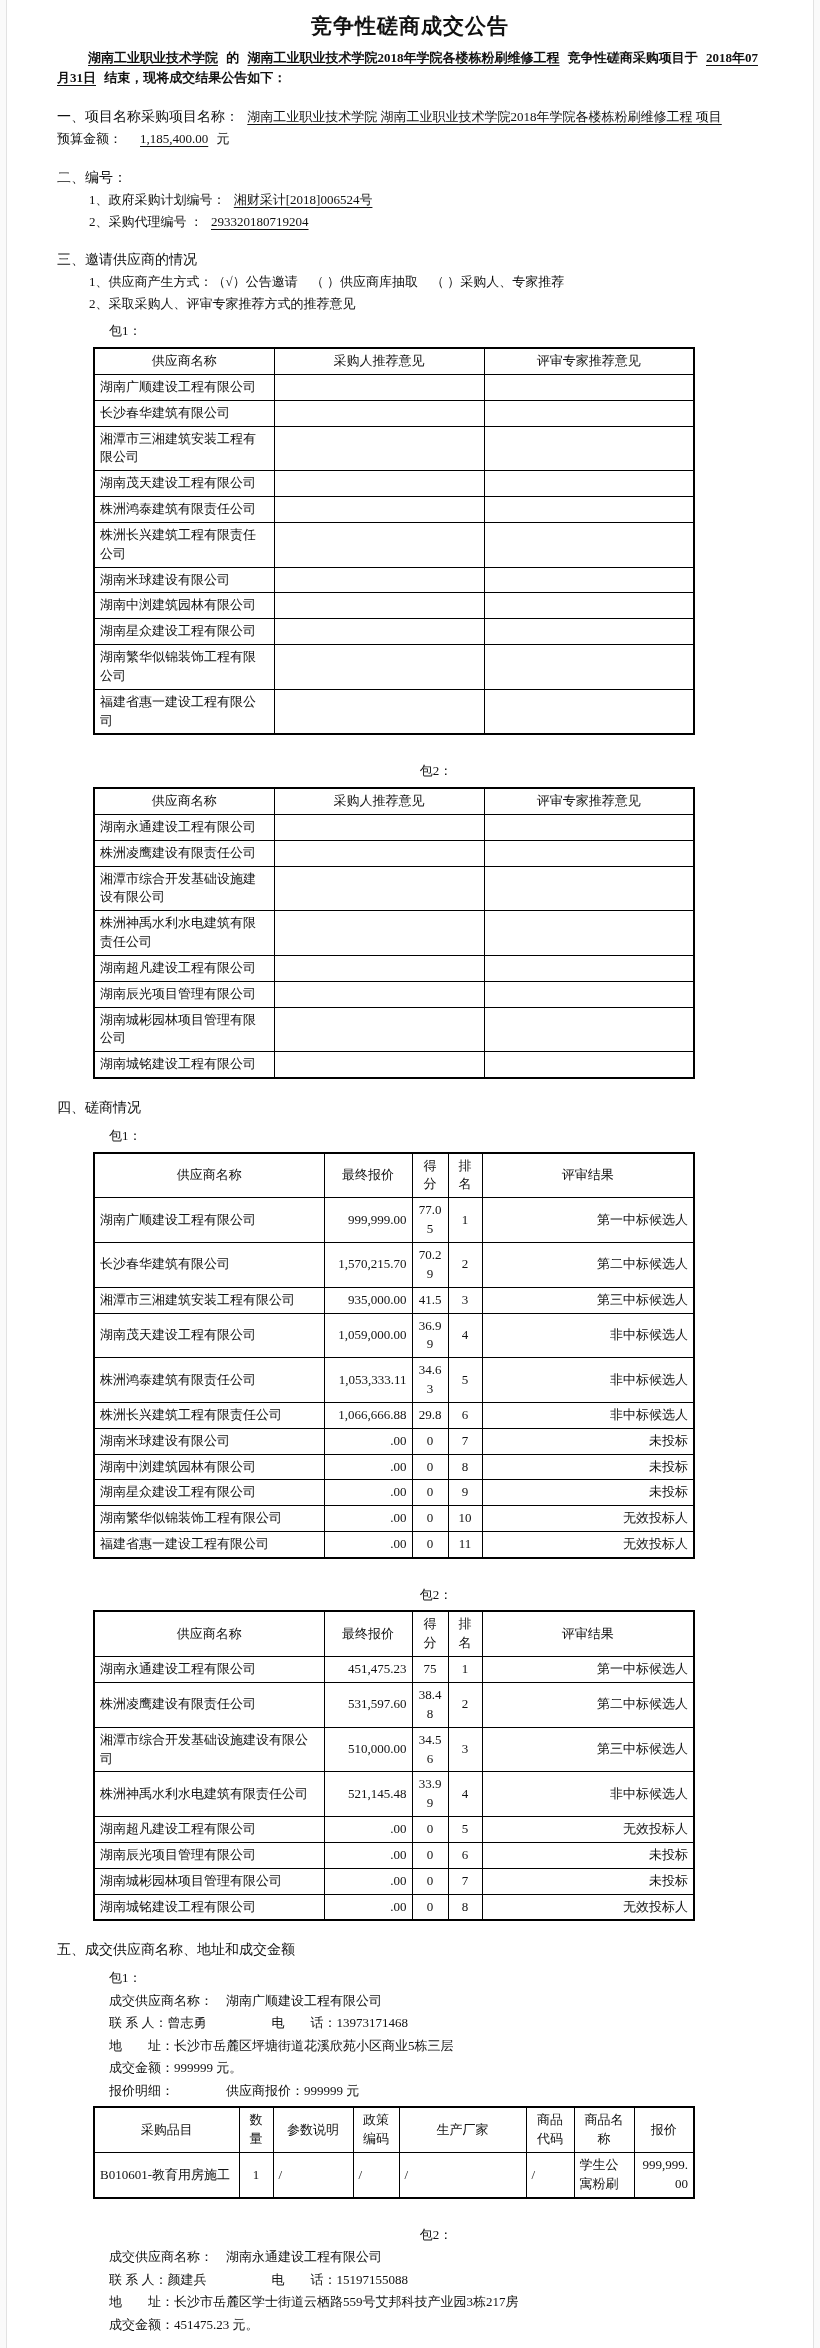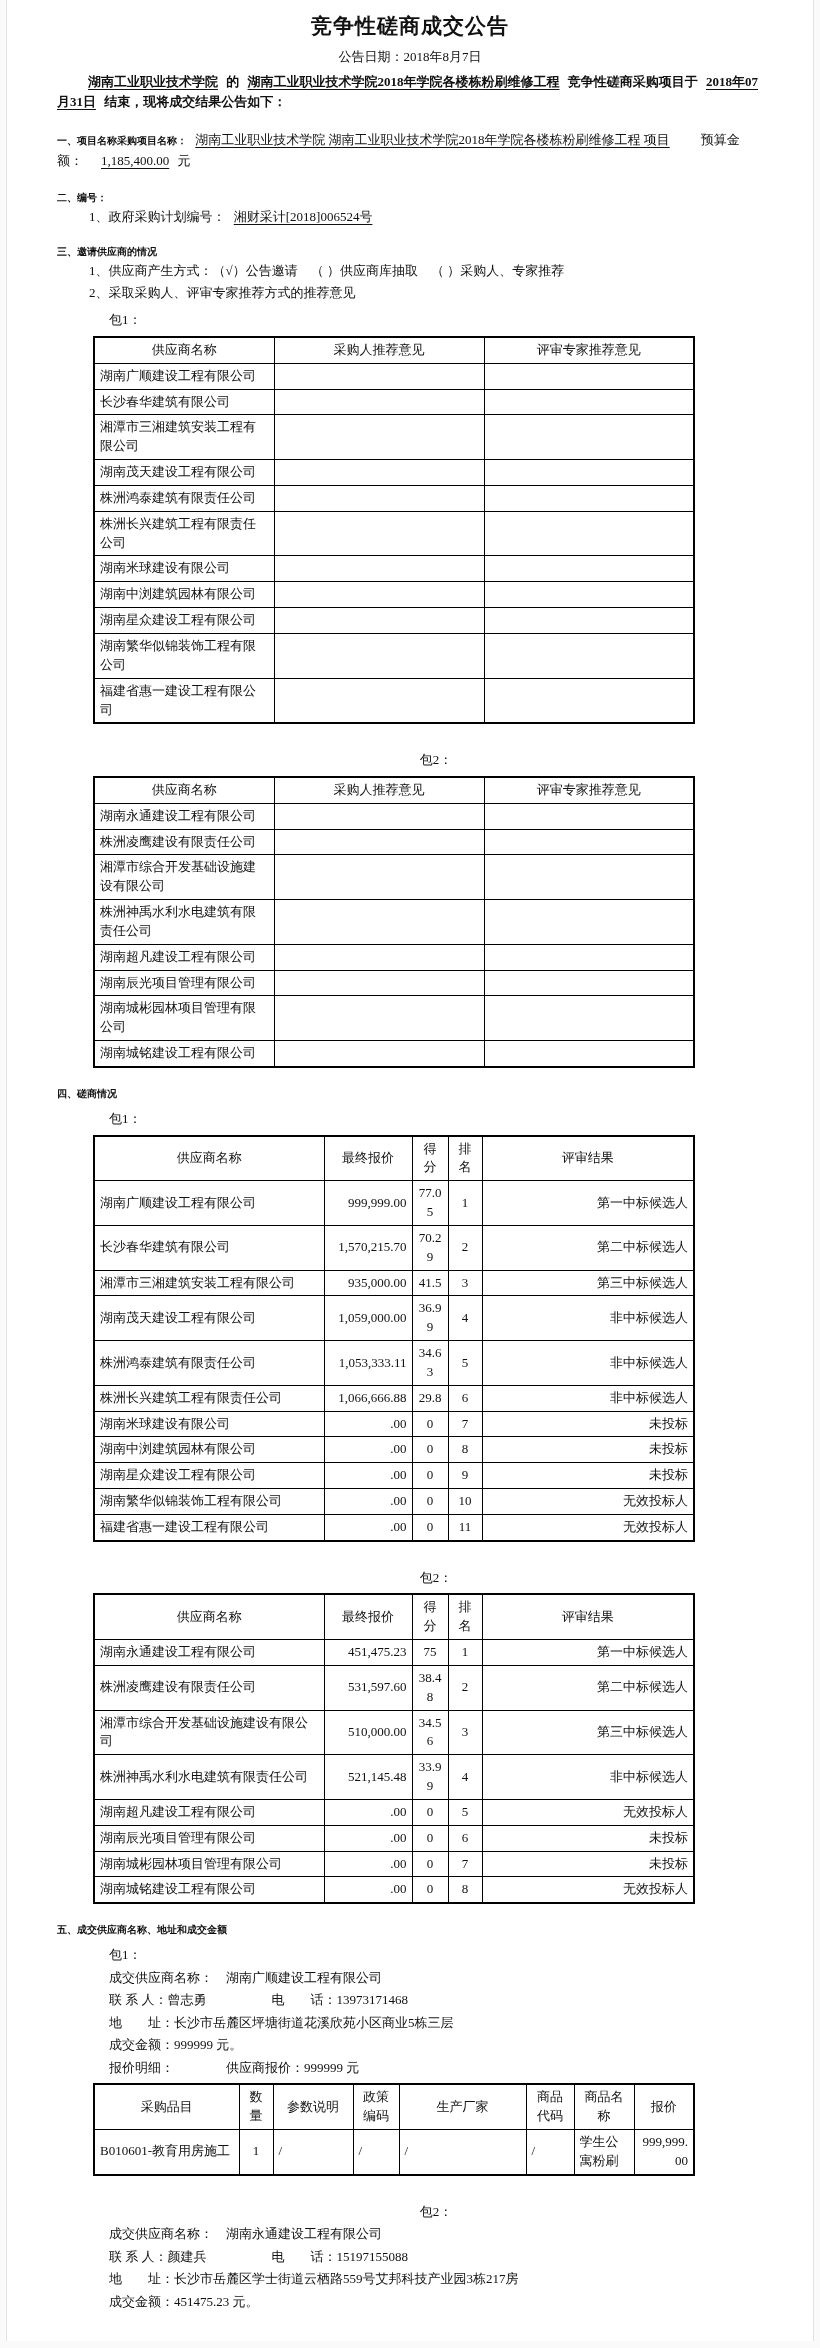--- a/index.html
+++ b/index.html
@@ -10,21 +10,21 @@
     background:#fff;
     border-left:1px solid #e2e2e2;
     border-right:1px solid #e2e2e2;
     padding:6px 50px 30px 50px;
     min-height:2240px;
   }
   h1{font-size:21px;text-align:center;margin:6px 0 8px 0;font-weight:bold;letter-spacing:1px;}
   .date{text-align:center;font-size:13px;margin-bottom:6px;}
   .intro{font-size:13px;line-height:1.55;text-indent:2em;margin:0 0 14px 0;font-weight:bold;}
   .sec{margin-top:18px;font-size:13px;line-height:1.5;}
-  .h{font-weight:bold;font-size:10px;}
+  .h{font-weight:normal;font-size:14px;}
   .ind1{margin-left:32px;margin-top:2px;}
   .ind2{margin-left:52px;margin-top:2px;}
   .pkg{margin-top:8px;}
   .gap{margin-top:26px;text-align:center;}
   .ln{margin-top:3px;}
   .i2{margin-left:52px;}
   .u{text-decoration:underline;text-underline-offset:3px;padding:0 5px;}
   p.flow{margin:0;font-size:13px;line-height:1.6;}
   table.tbl{
     border-collapse:collapse;
@@ -59,34 +59,34 @@
   .t-items td{text-align:left;}
   .t-items td:nth-child(2){text-align:center;}
   .t-items td:nth-child(8){text-align:right;}
 </style>
 </head>
 <body>
 
 <div class="page">
 
   <h1>竞争性磋商成交公告</h1>
-  <div class="date">公告日期：2018年8月7日</div>
 
   <p class="intro"><span class="u">湖南工业职业技术学院</span><span> 的 </span><span class="u">湖南工业职业技术学院2018年学院各楼栋粉刷维修工程</span><span> 竞争性磋商采购项目于 </span><span class="u">2018年07月31日</span><span> 结束，现将成交结果公告如下：</span></p>
 
   <div class="sec">
     <p class="flow">
       <span class="h">一、项目名称采购项目名称：</span>
       <span><span class="u">湖南工业职业技术学院 湖南工业职业技术学院2018年学院各楼栋粉刷维修工程 项目</span><span>　　预算金额：　</span><span class="u">1,185,400.00</span><span> 元</span></span>
     </p>
   </div>
 
   <div class="sec">
     <div class="h">二、编号：</div>
     <div class="ind1"><span>1、政府采购计划编号： </span><span class="u">湘财采计[2018]006524号</span></div>
+    <div class="ind1"><span>2、采购代理编号 ： </span><span class="u">293320180719204</span></div>
   </div>
 
   <div class="sec">
     <div class="h">三、邀请供应商的情况</div>
     <div class="ind1">1、供应商产生方式：（√）公告邀请　（ ）供应商库抽取　（ ）采购人、专家推荐</div>
     <div class="ind1">2、采取采购人、评审专家推荐方式的推荐意见</div>
     <div class="ind2 pkg">包1：</div>
     <table class="tbl t-invite">
       <colgroup>
           <col class="c1">

